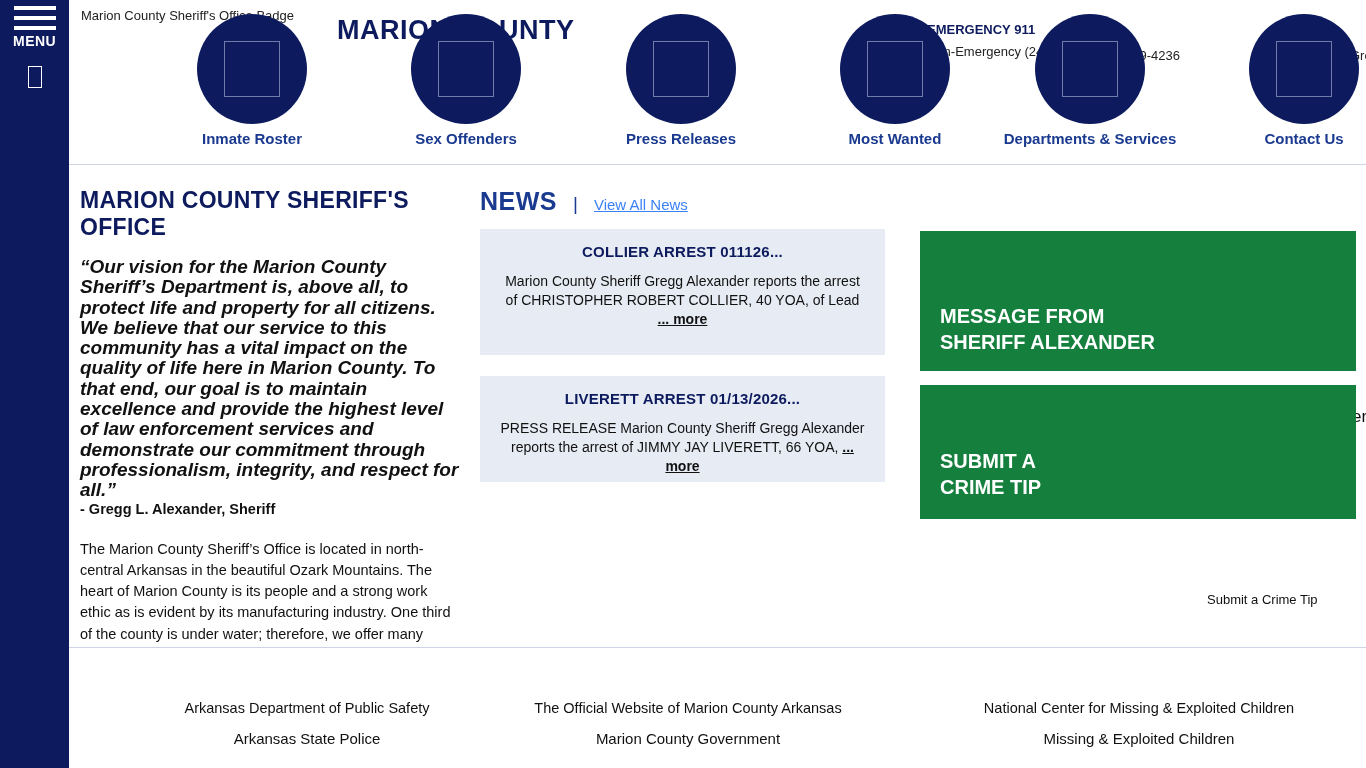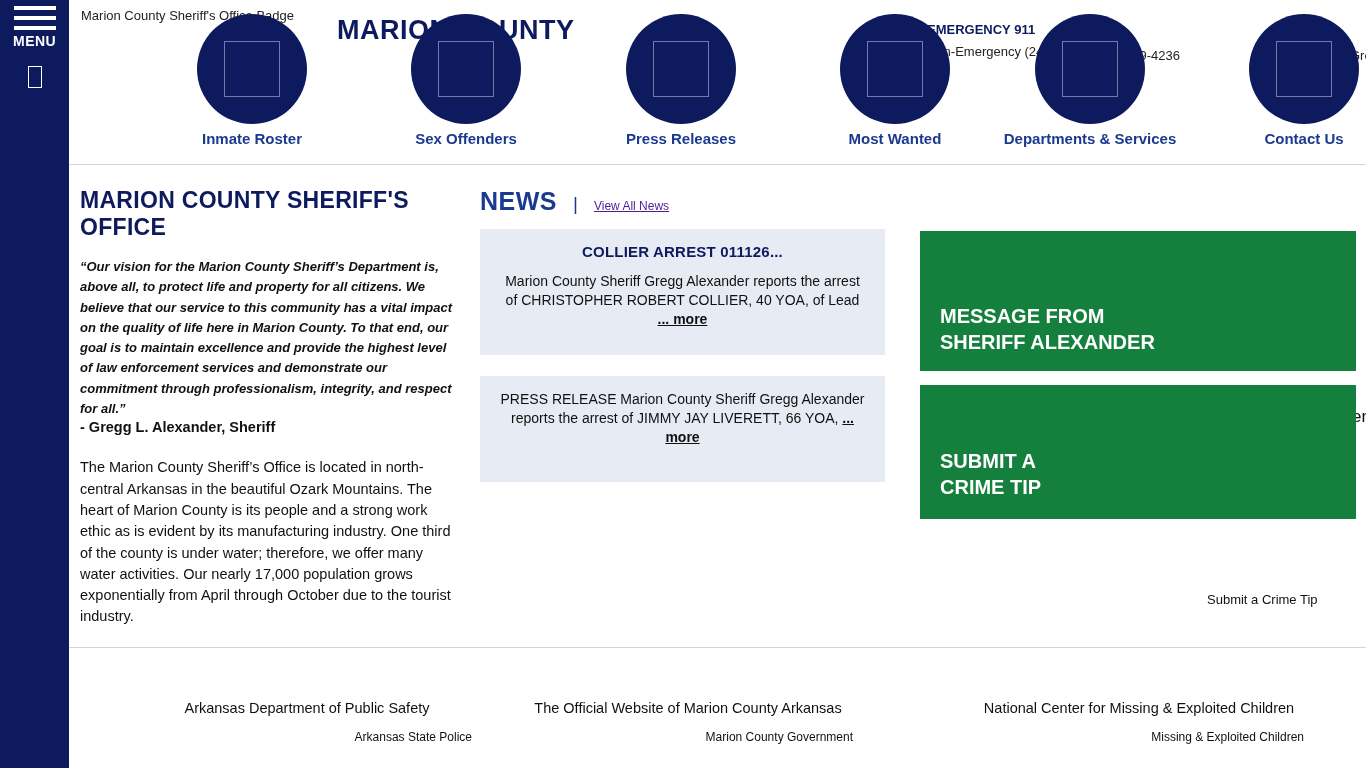--- a/index.html
+++ b/index.html
@@ -155,21 +155,21 @@
     width: 380px;
   }
   .left-title {
     font-size: 23px;
     font-weight: bold;
     color: #0d1b5e;
     letter-spacing: 0.3px;
     margin: 0 0 16px 0;
   }
   .vision {
-    font-size: 13px;
+    font-size: 19px;
     font-style: italic;
     font-weight: bold;
     color: #111111;
     line-height: 20.3px;
     margin: 0;
   }
   .vision-sign {
     font-size: 14.5px;
     font-style: normal;
     font-weight: bold;
@@ -196,22 +196,22 @@
     font-size: 25px;
     font-weight: bold;
     color: #1a3a8f;
     letter-spacing: 0.5px;
   }
   .news-sep {
     font-size: 19px;
     color: #1a3a8f;
   }
   .news-viewall {
-    font-size: 12px;
-    color: #4c1d95;
+    font-size: 15px;
+    color: #3b82f6;
     text-decoration: underline;
     cursor: pointer;
   }
 
   .news-card {
     position: absolute;
     left: 411px;
     width: 405px;
     background: #e7ebf3;
     padding: 14px 20px 16px 20px;
@@ -313,24 +313,23 @@
     top: 52px;
     text-align: center;
   }
   .foot-alt {
     font-size: 14.5px;
     color: #111111;
     white-space: nowrap;
   }
   .foot-cap {
     margin-top: 14px;
-    font-size: 12px;
-    color: #111111;
-    white-space: nowrap;
-    text-align: right;
+    font-size: 15px;
+    color: #111111;
+    white-space: nowrap;
   }
 </style>
 </head>
 <body>
 
 <div id="page">
 
   <div class="menu-rail">
     <div class="hamburger">
       <span></span>
@@ -407,20 +406,21 @@
 
     <div class="news-card c1">
       <div class="news-card-title">COLLIER ARREST 011126...</div>
       <div class="news-card-body">
         <span>Marion County Sheriff Gregg Alexander reports the arrest of CHRISTOPHER ROBERT COLLIER, 40 YOA, of Lead</span>
         <span class="more-link">... more</span>
       </div>
     </div>
 
     <div class="news-card c2">
+      <div class="news-card-title">LIVERETT ARREST 01/13/2026...</div>
       <div class="news-card-body">
         <span>PRESS RELEASE Marion County Sheriff Gregg Alexander reports the arrest of JIMMY JAY LIVERETT, 66 YOA,</span>
         <span class="more-link">... more</span>
       </div>
     </div>
 
     <div class="promo p1">
       <div class="promo-title">MESSAGE FROM
 SHERIFF ALEXANDER</div>
       <span class="promo-sq" style="position:absolute; left:237px; top:172px;"></span>

